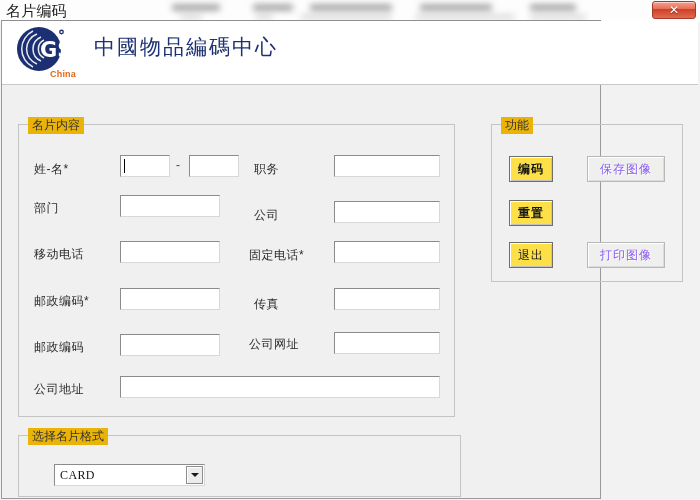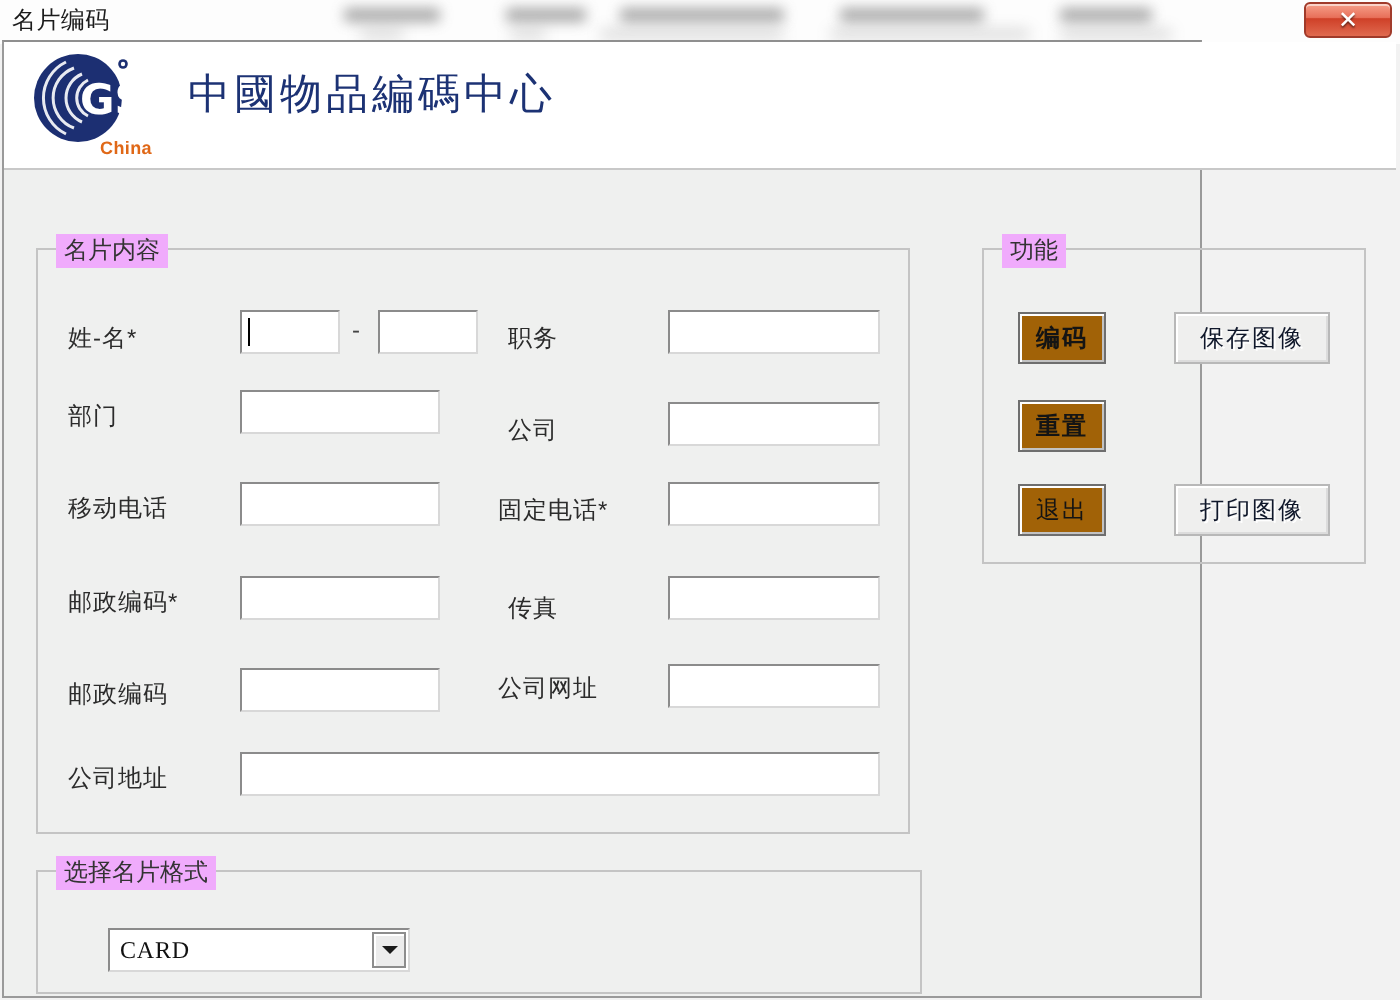--- a/index.html
+++ b/index.html
@@ -28,21 +28,21 @@
   }
   .blurblob.faint { opacity: .42; filter: blur(3.6px); height: 4px; }
 
   
   #titlebar {
     position: absolute; left: 0; top: 0; width: 700px; height: 20px;
     display: flex; align-items: center;
   }
   #window-title {
     position: absolute; left: 6px; top: 2px;
-    font-size: 12px; color: #1b1b1b; white-space: nowrap;
+    font-size: 15px; color: #1b1b1b; white-space: nowrap;
     letter-spacing: .2px;
   }
   #close-button {
     position: absolute; right: 4px; top: 1px;
     width: 44px; height: 18px;
     border: 1px solid #a03a2a;
     border-radius: 3px;
     background: linear-gradient(to bottom,#f6a08a 0%,#e8705a 42%,#cf4028 46%,#e06a4f 100%);
     box-shadow: inset 0 1px 0 rgba(255,255,255,.55);
     display: flex; align-items: center; justify-content: center;
@@ -89,21 +89,21 @@
   }
 
   
   .groupbox {
     position: absolute;
     border: 1px solid #c4c4c4;
     background: transparent;
   }
   .groupbox > .gb-label {
     position: absolute; top: -8px; left: 9px;
-    background: #f0abfc;
+    background: #eab308;
     padding: 0 4px;
     font-size: 12px; color: #333333;
     white-space: nowrap;
   }
 
   #gb-content { left: 16px; top: 103px; width: 437px; height: 293px; }
   #gb-function { left: 489px; top: 103px; width: 192px; height: 158px; }
   #gb-format  { left: 16px; top: 414px; width: 443px; height: 62px; }
 
   
@@ -130,33 +130,33 @@
   }
   .dash {
     position: absolute;
     font-size: 12px; color: #444;
   }
 
   
   .btn {
     position: absolute;
     height: 26px;
-    background: #a16207;
+    background: #fde047;
     border: 1px solid #6e6e6e;
     box-shadow: inset 1px 1px 0 #ffffff, inset -1px -1px 0 #c2c2c2;
     font-size: 12px;
     color: #141414;
     display: flex; align-items: center; justify-content: center;
     letter-spacing: 1px;
     cursor: pointer;
     font-family: "Liberation Sans", "DejaVu Sans", sans-serif;
   }
   .btn.strong { font-weight: bold; }
   .btn.disabled {
-    color: #0f172a;
+    color: #8b5cf6;
     border-color: #b8b8b8;
     background: #efefee;
     box-shadow: inset 1px 1px 0 #ffffff, inset -1px -1px 0 #dcdcdc;
     text-shadow: 1px 1px 0 #ffffff;
     cursor: default;
   }
 
   
   #format-combo {
     position: absolute; left: 52px; top: 443px;

